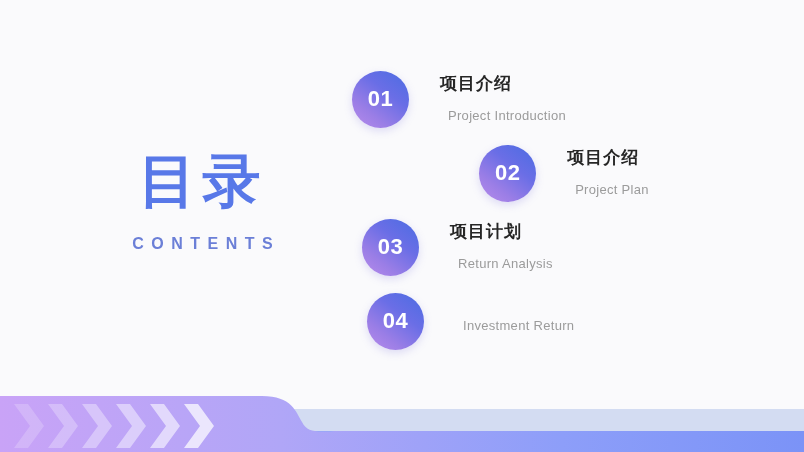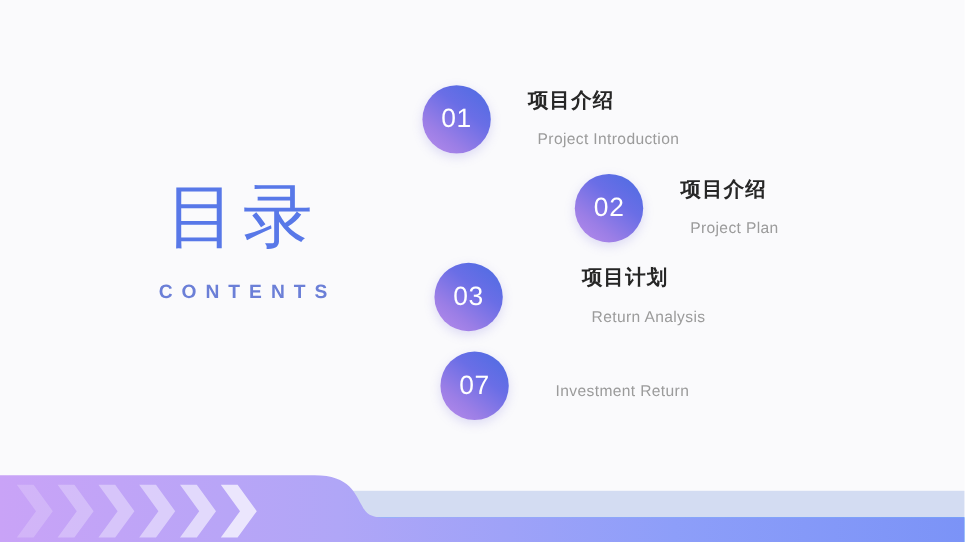--- a/index.html
+++ b/index.html
@@ -19,21 +19,21 @@
   
   .title-block {
     position: absolute;
     left: 60px;
     top: 150px;
     width: 285px;
     text-align: center;
   }
   .title-cn {
     font-size: 58px;
-    font-weight: normal;
+    font-weight: bold;
     color: #5878e8;
     letter-spacing: 6px;
     line-height: 1.08;
     white-space: nowrap;
   }
   .title-en {
     margin-top: 22px;
     font-size: 16px;
     font-weight: bold;
     color: #6b7fd7;
@@ -49,38 +49,38 @@
     width: 420px;
   }
   .item {
     position: relative;
     display: flex;
     align-items: center;
     height: 74px;
   }
   .item-0 { margin-left: 0px; }
   .item-1 { margin-left: 4px; justify-content: center; }
-  .item-2 { margin-left: 10px; gap: 35px; }
+  .item-2 { margin-left: 10px; }
   .item-3 { margin-left: 15px; }
 
   .circle {
     position: relative;
     flex: 0 0 auto;
     width: 57px;
     height: 57px;
     border-radius: 50%;
     background: linear-gradient(218deg, #4a6ce2 0%, #6a6ee6 38%, #9b7ee6 72%, #b88ceb 100%);
     box-shadow: 0 3px 9px rgba(120,110,220,0.22);
     display: flex;
     align-items: center;
     justify-content: center;
   }
   .circle-num {
     font-size: 22px;
-    font-weight: normal;
+    font-weight: bold;
     color: #ffffff;
     letter-spacing: 0.5px;
     line-height: 1;
   }
 
   .labels {
     margin-left: 31px;
     display: flex;
     flex-direction: column;
     justify-content: center;
@@ -147,21 +147,21 @@
         <span class="circle-num">03</span>
       </div>
       <div class="labels">
         <div class="label-cn">项目计划</div>
         <div class="label-en">Return Analysis</div>
       </div>
     </div>
 
     <div class="item item-3">
       <div class="circle">
-        <span class="circle-num">07</span>
+        <span class="circle-num">04</span>
       </div>
       <div class="labels">
         <div class="label-en">Investment Return</div>
       </div>
     </div>
 
   </div>
 
   <svg class="decor" viewBox="0 0 804 70" preserveAspectRatio="none">
     <defs>

